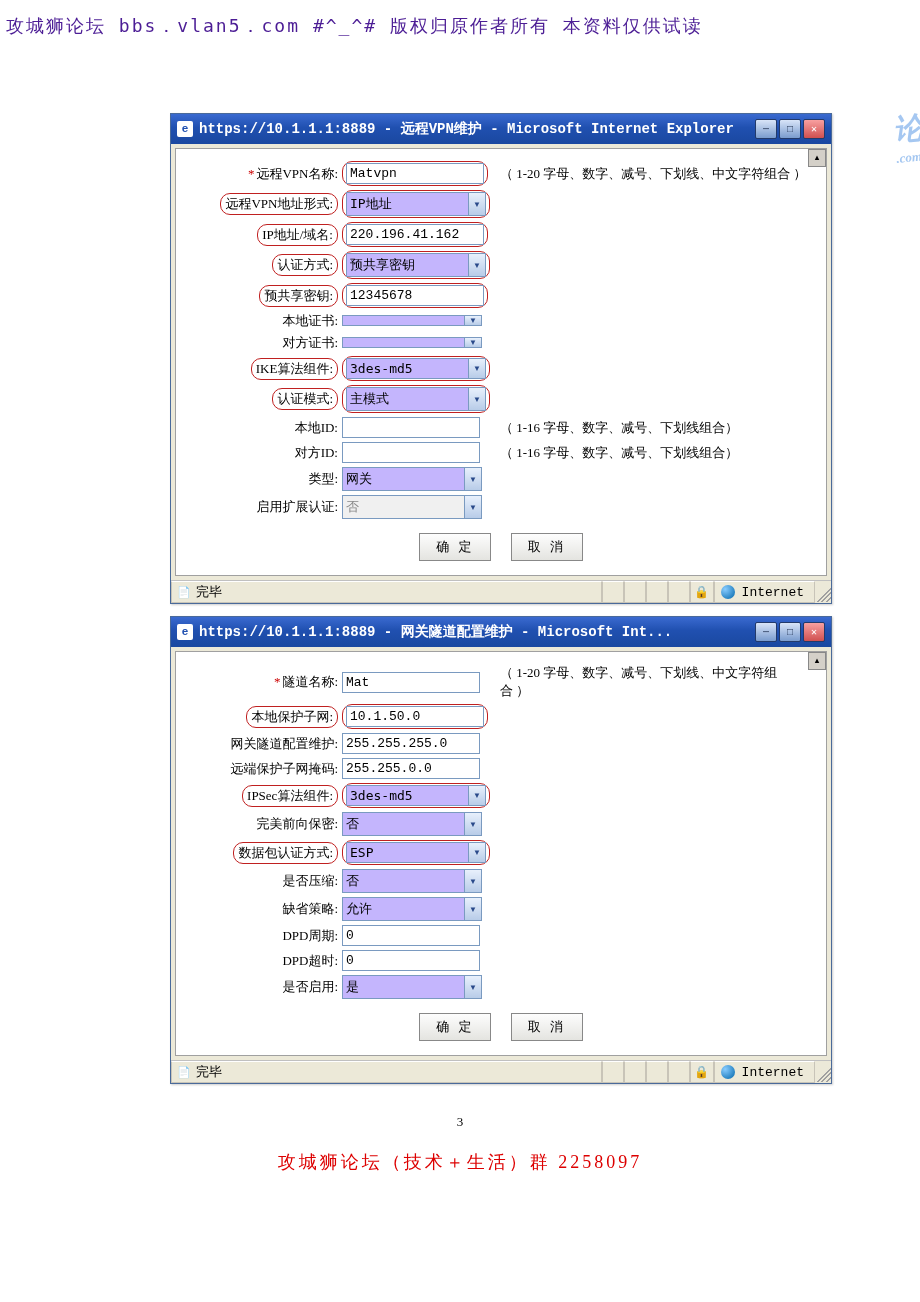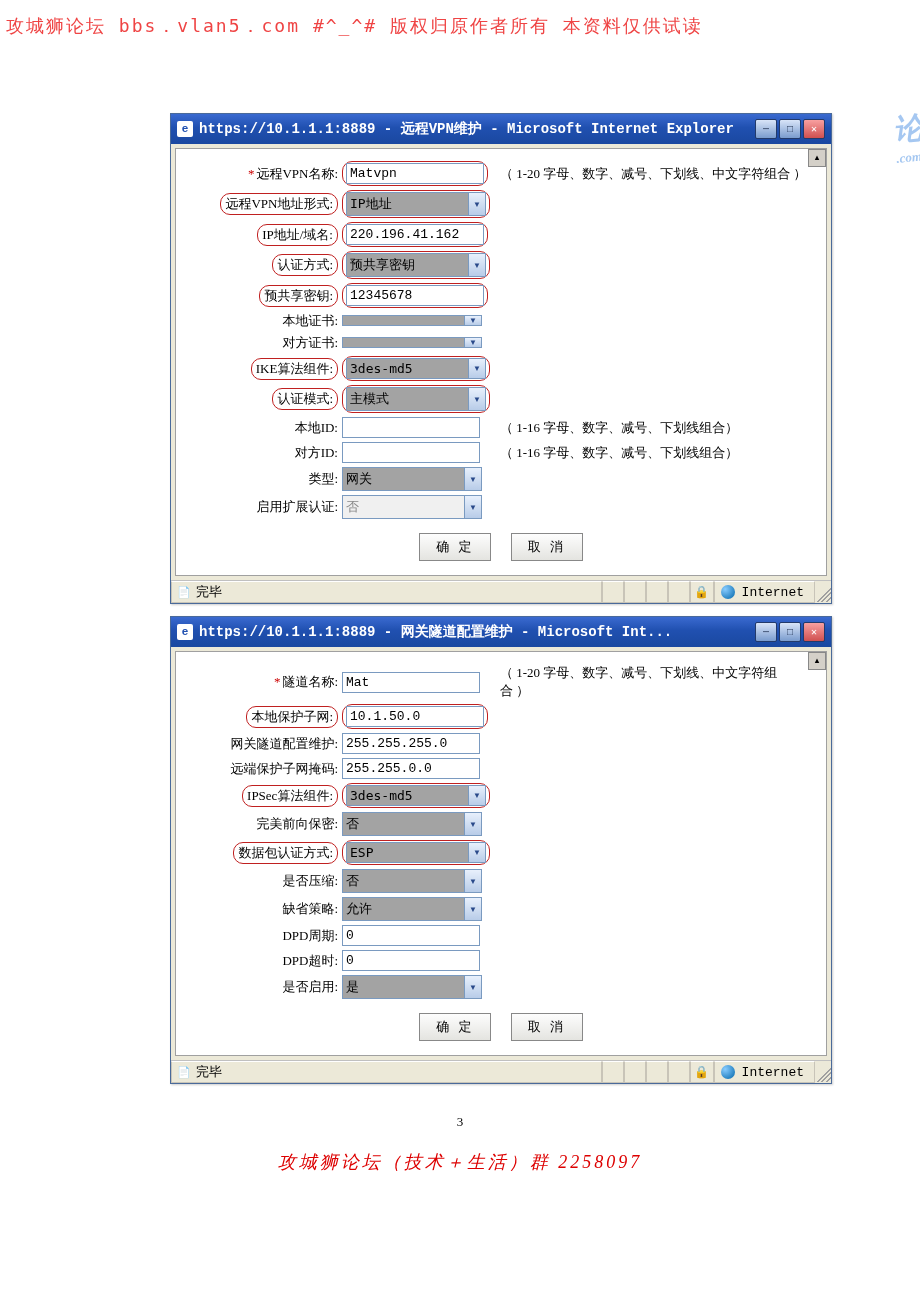--- a/index.html
+++ b/index.html
@@ -4,34 +4,33 @@
 <style>
   body {
     margin: 0;
     padding: 0;
     background: #fff;
     font-family: "SimSun", "宋体", serif;
     font-size: 13px;
     width: 920px;
   }
   .page-header {
-    color: #ef4444;
+    color: #4c1d95;
     font-family: "SimSun", monospace;
     padding: 14px 6px 0 6px;
     font-size: 18px;
     letter-spacing: 2px;
   }
   .page-footer {
     color: #d00;
     text-align: center;
     font-size: 18px;
     letter-spacing: 3px;
     margin-top: 20px;
     padding-bottom: 10px;
-    font-style: italic;
   }
   .page-num {
     text-align: center;
     font-size: 13px;
     margin: 30px 0 10px 0;
   }
   .windows {
     margin: 75px 0 0 170px;
   }
   .window {
@@ -149,21 +148,21 @@
     font-family: "Courier New", monospace;
     font-size: 13px;
     padding: 2px 3px;
     width: 130px;
     background: #fff;
   }
   .sel {
     display: inline-flex;
     align-items: stretch;
     border: 1px solid #7a9ac0;
-    background: #a3a3a3;
+    background: #c4b5fd;
     width: 138px;
   }
   .sel .sel-text {
     flex: 1;
     padding: 2px 3px;
     font-family: "SimSun", monospace;
     font-size: 13px;
     overflow: hidden;
   }
   .sel .sel-btn {

